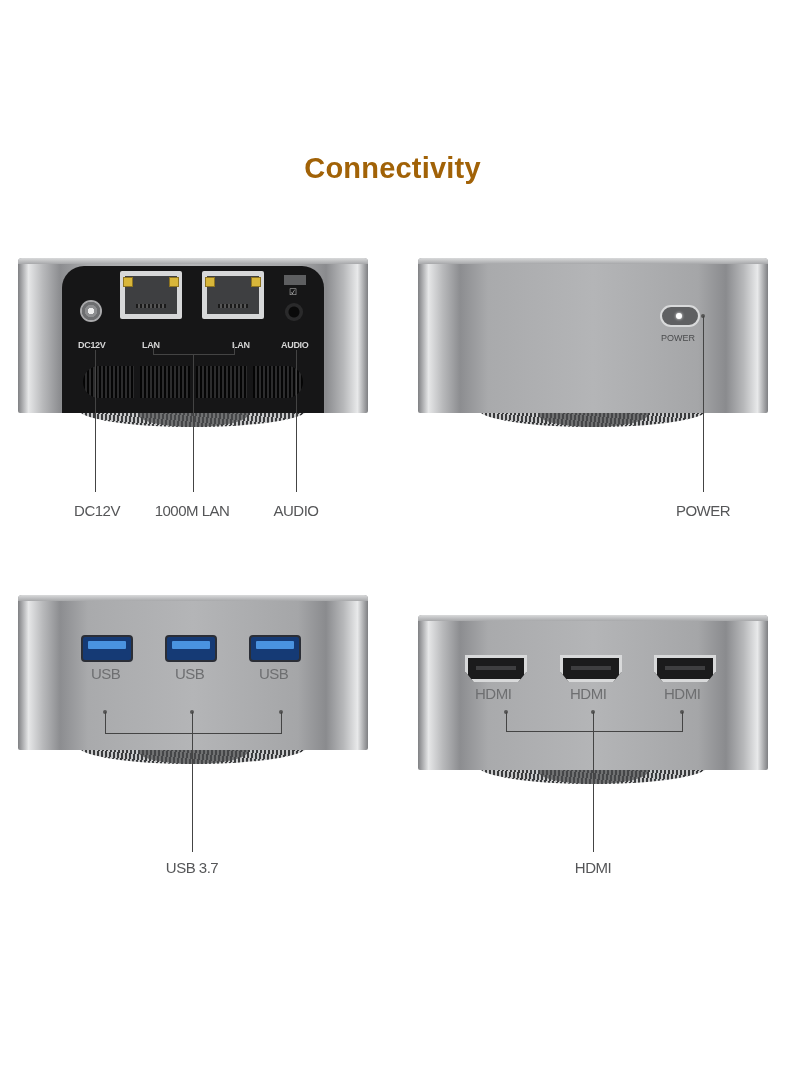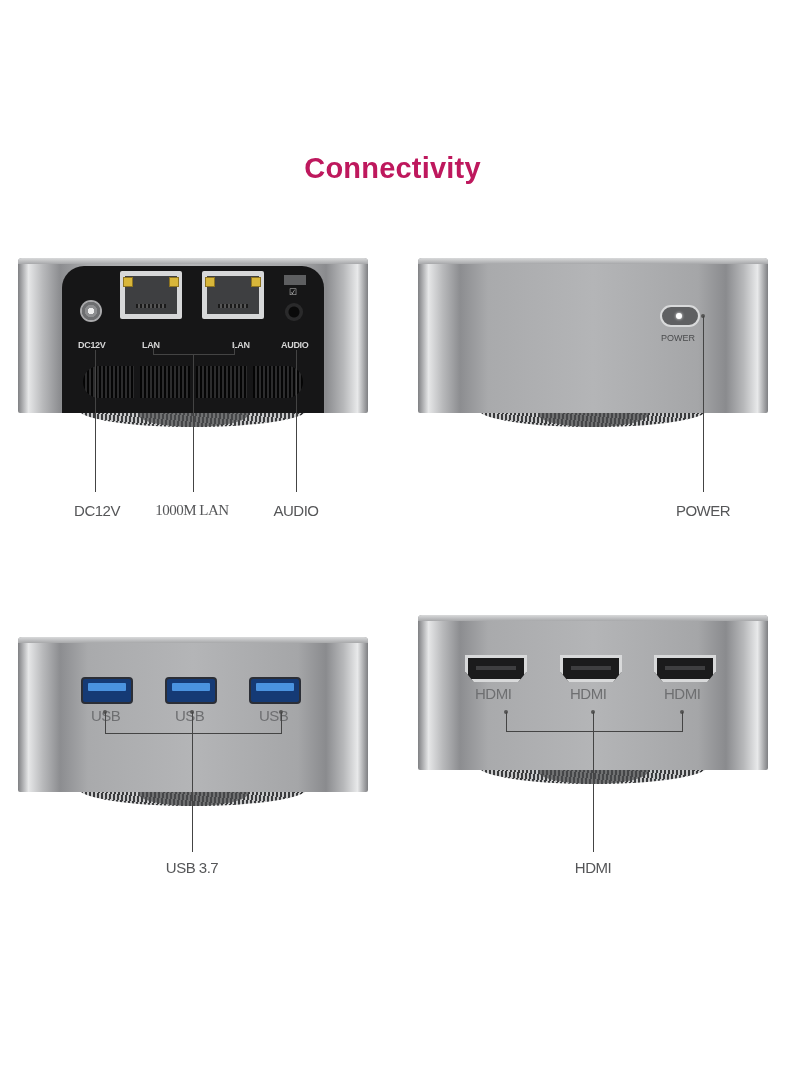--- a/index.html
+++ b/index.html
@@ -1,17 +1,17 @@
 <!DOCTYPE html>
 <html><head>
 <meta charset="utf-8">
 <style>
   html, body { margin:0; padding:0; background:#ffffff; }
   body { width:785px; height:1070px; position:relative; overflow:hidden; font-family:"Liberation Sans", sans-serif; }
-  .title { position:absolute; top:152px; left:0; width:785px; text-align:center; font-size:29px; font-weight:bold; color:#be185d; letter-spacing:0.2px; }
+  .title { position:absolute; top:152px; left:0; width:785px; text-align:center; font-size:29px; font-weight:bold; color:#a16207; letter-spacing:0.2px; }
 
   .panel { position:absolute; width:350px; height:175px; }
   .device { position:absolute; left:0; top:0; width:350px; height:155px;
     background:linear-gradient(90deg,#7f8083 0%,#e6e7e8 3%,#b9babc 7%,#8c8d90 12%,#a9aaac 20%,#b4b5b7 50%,#a5a6a8 80%,#8a8b8e 88%,#b7b8ba 93%,#e8e9ea 97%,#7e7f82 100%);
     border-radius:4px 4px 2px 2px; }
   .device::before { content:""; position:absolute; left:0; right:0; top:0; height:6px; background:linear-gradient(180deg,#d9dadb,#a7a8aa); border-radius:4px 4px 0 0; }
   .grille { position:absolute; left:60px; top:151px; width:230px; height:18px; border-radius:0 0 115px 115px / 0 0 18px 18px;
     background:repeating-linear-gradient(100deg,#3a3b3d 0 2px,#c8c9ca 2px 4px); overflow:hidden; }
   .grille::after { content:""; position:absolute; left:60px; right:60px; top:0; bottom:0; background:#4a4b4d; opacity:0.7; border-radius:0 0 60px 60px/0 0 14px 14px; }
 
@@ -81,35 +81,35 @@
   </div>
 </div>
 
 <div class="line" style="left:95px; top:350px; width:1px; height:142px;"></div>
 <div class="line" style="left:153px; top:344px; width:1px; height:10px;"></div>
 <div class="line" style="left:234px; top:344px; width:1px; height:10px;"></div>
 <div class="line" style="left:153px; top:354px; width:82px; height:1px;"></div>
 <div class="line" style="left:193px; top:354px; width:1px; height:138px;"></div>
 <div class="line" style="left:296px; top:350px; width:1px; height:142px;"></div>
 <div class="callout" style="left:62px; top:502px; width:70px;">DC12V</div>
-<div class="callout" style="left:142px; top:502px; width:100px;font-family:Liberation Serif, serif;">1000M LAN</div>
+<div class="callout" style="left:142px; top:502px; width:100px;">1000M LAN</div>
 <div class="callout" style="left:262px; top:502px; width:68px;">AUDIO</div>
 
 <div class="panel" style="left:418px; top:258px;">
   <div class="grille"></div>
   <div class="device">
     <div class="power-btn"></div>
     <div class="silver-lbl" style="left:243px; top:75px; font-size:9px;">POWER</div>
   </div>
 </div>
 <div class="dot" style="left:701px; top:314px;"></div>
 <div class="line" style="left:703px; top:316px; width:1px; height:176px;"></div>
 <div class="callout" style="left:664px; top:502px; width:78px;">POWER</div>
 
-<div class="panel" style="left:18px; top:637px;">
+<div class="panel" style="left:18px; top:595px;">
   <div class="grille"></div>
   <div class="device">
     <div class="usb" style="left:63px;"></div>
     <div class="usb" style="left:147px;"></div>
     <div class="usb" style="left:231px;"></div>
     <div class="big-port-lbl" style="left:73px;">USB</div>
     <div class="big-port-lbl" style="left:157px;">USB</div>
     <div class="big-port-lbl" style="left:241px;">USB</div>
   </div>
 </div>

